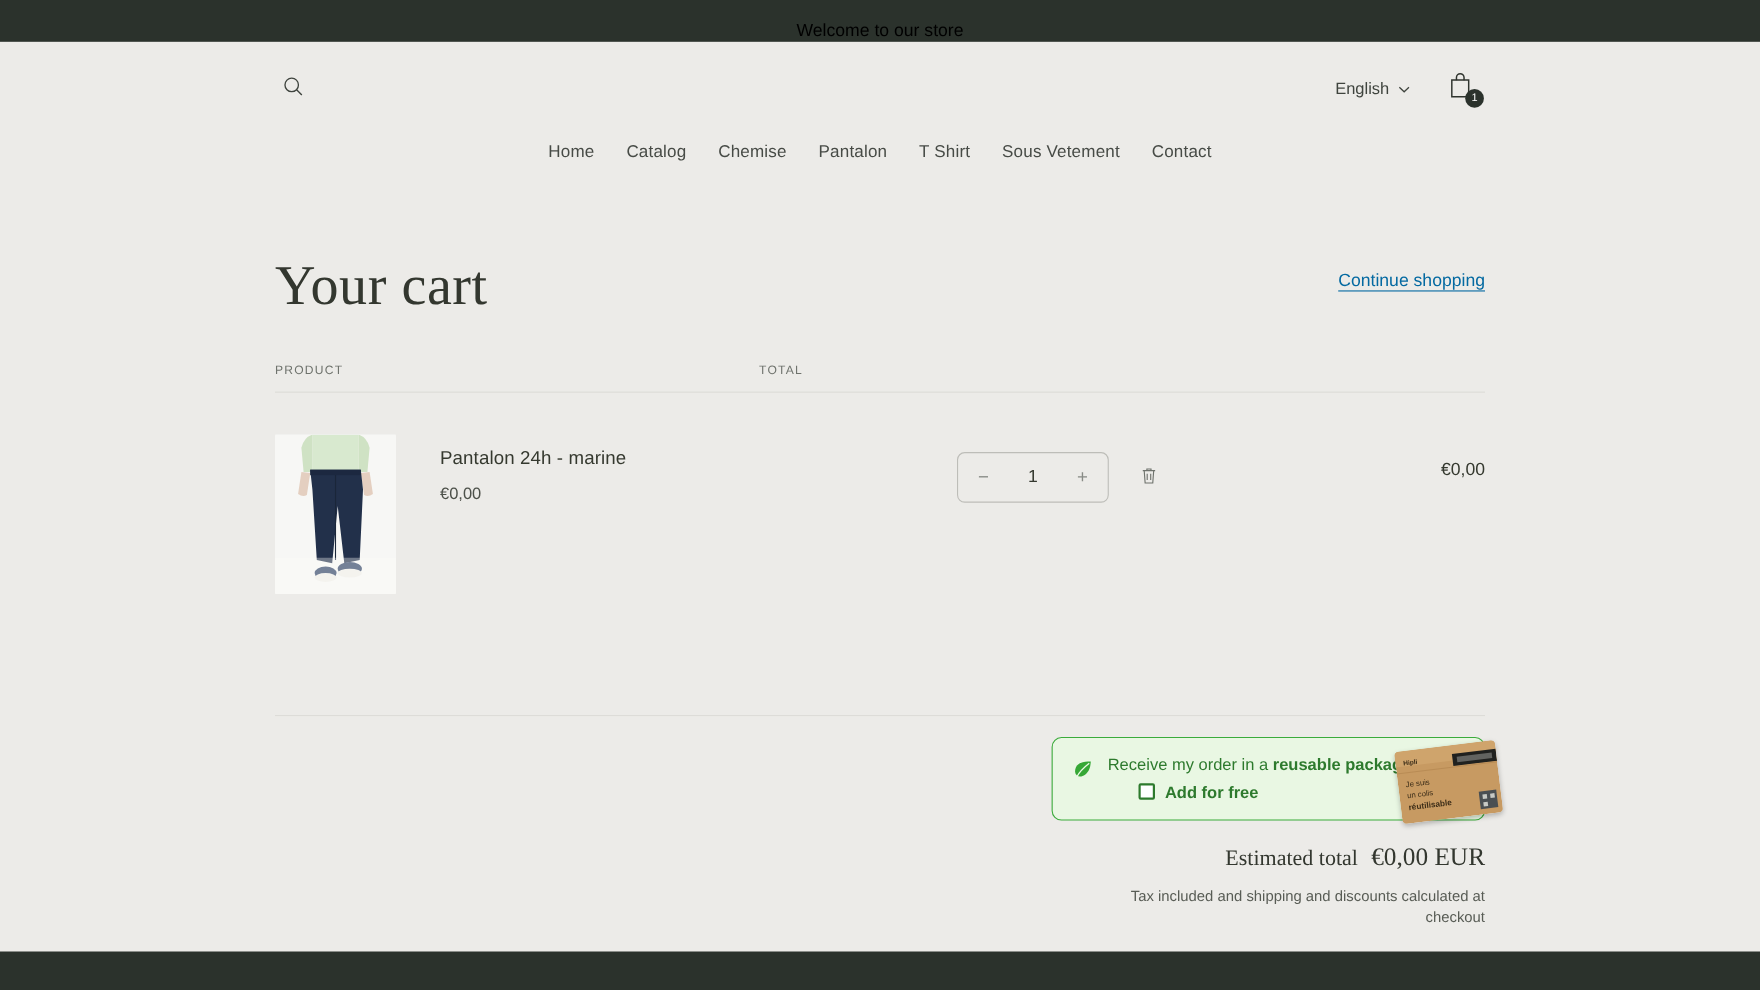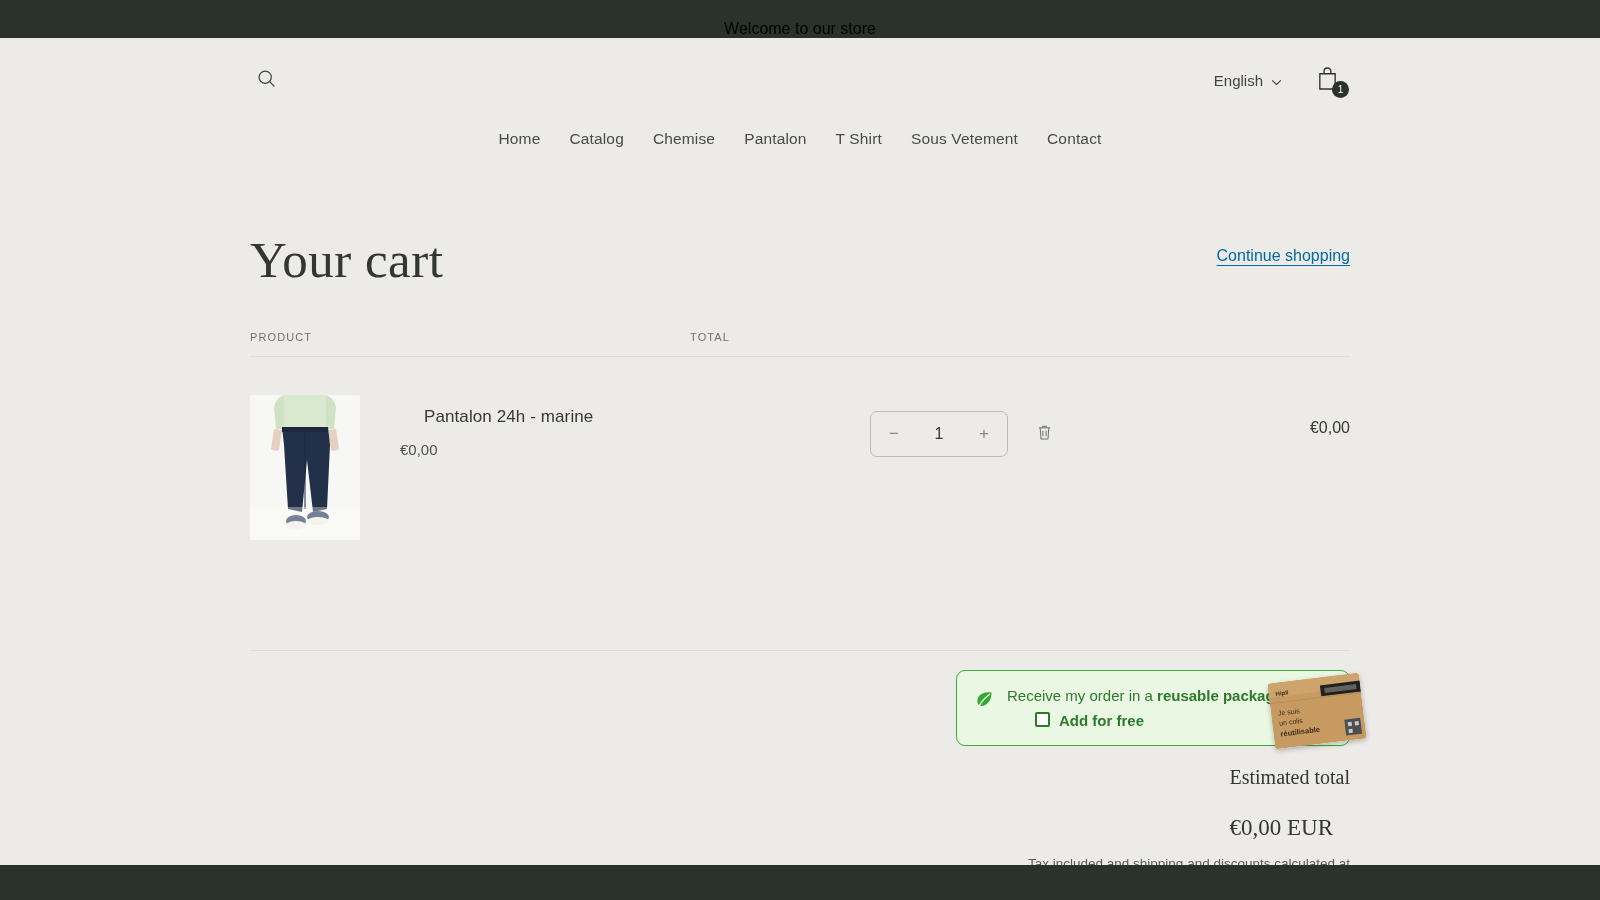--- a/index.html
+++ b/index.html
@@ -88,21 +88,21 @@
 
   .cart-row { display: flex; padding-top: 38px; }
   .prod-cell { flex: 1; display: flex; gap: 40px; }
   .prod-img {
     width: 110px; height: 145px; flex-shrink: 0;
     background: #f6f6f4; overflow: hidden; position: relative;
     border-radius: 1px;
   }
   .prod-img svg { display: block; width: 100%; height: 100%; }
   .prod-info { padding-top: 12px; }
-  .prod-name { font-size: 17px; color: #35392f; margin-bottom: 14px; letter-spacing: .1px; margin-left: 24px; }
+  .prod-name { font-size: 17px; color: #35392f; margin-bottom: 14px; letter-spacing: .1px; }
   .prod-price { font-size: 15px; color: #4d514a; }
 
   .qty-cell { width: 360px; padding-top: 16px; display: flex; align-items: flex-start; gap: 22px; }
   .qty-box {
     display: flex; align-items: center;
     border: 1px solid #bdbdb8; border-radius: 7px;
     height: 46px; width: 138px; background: transparent;
   }
   .qty-btn {
     flex: 1; height: 100%; background: none; border: none; cursor: pointer;
@@ -139,22 +139,22 @@
   .eco-check-label { font-size: 15px; font-weight: 700; color: #2d7a2d; }
   .pack-thumb {
     position: absolute; right: -14px; top: 7px;
     width: 92px; height: 66px; transform: rotate(-7deg);
     border-radius: 4px; overflow: hidden;
     box-shadow: 0 2px 5px rgba(0,0,0,.25);
   }
   .pack-thumb svg { display: block; width: 100%; height: 100%; }
 
   .totals-row {
-    display: flex; align-items: baseline; gap: 26px;
-    font-family: "Liberation Serif", serif; margin-top: 10px; flex-direction: column;
+    display: flex; align-items: baseline; gap: 12px;
+    font-family: "Liberation Serif", serif; margin-top: 10px;
   }
   .totals-label { font-size: 20px; color: #33372f; }
   .totals-value { font-size: 23px; color: #33372f; }
   .tax-note {
     font-size: 13.5px; color: #585c55; text-align: right;
     width: 340px; margin-top: 14px; line-height: 1.4;
   }
   .checkout-btn {
     margin-top: 30px; width: 344px; height: 50px;
     background: #2b322c; color: #f1f0ee;

